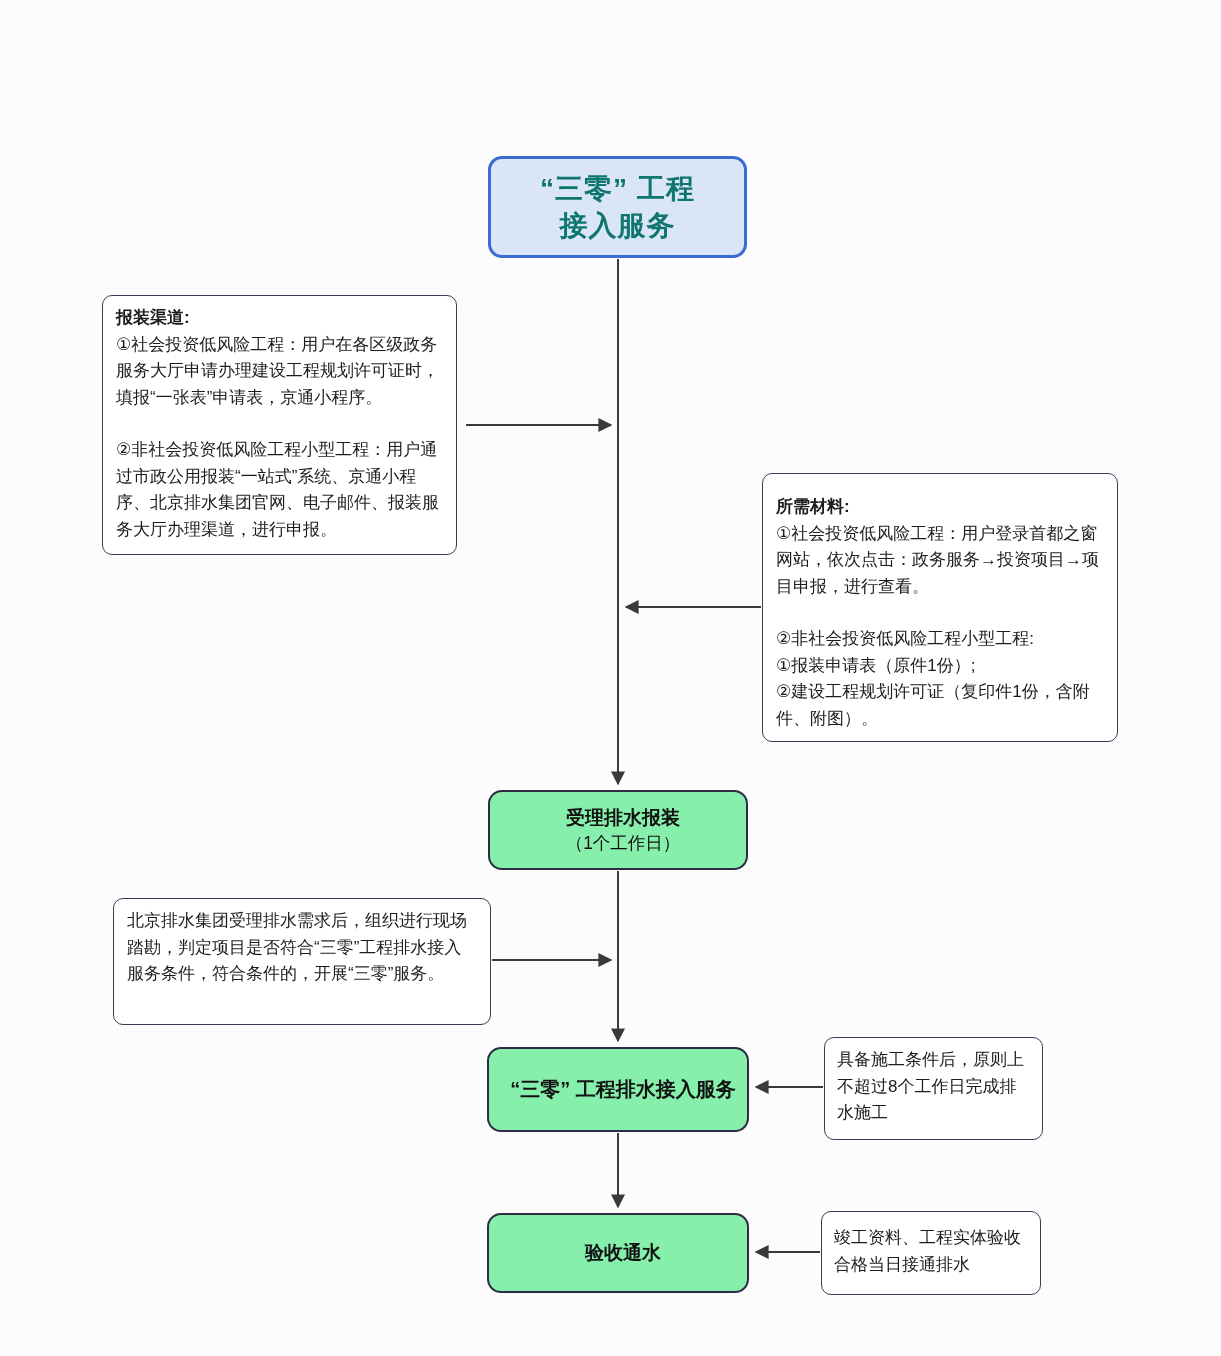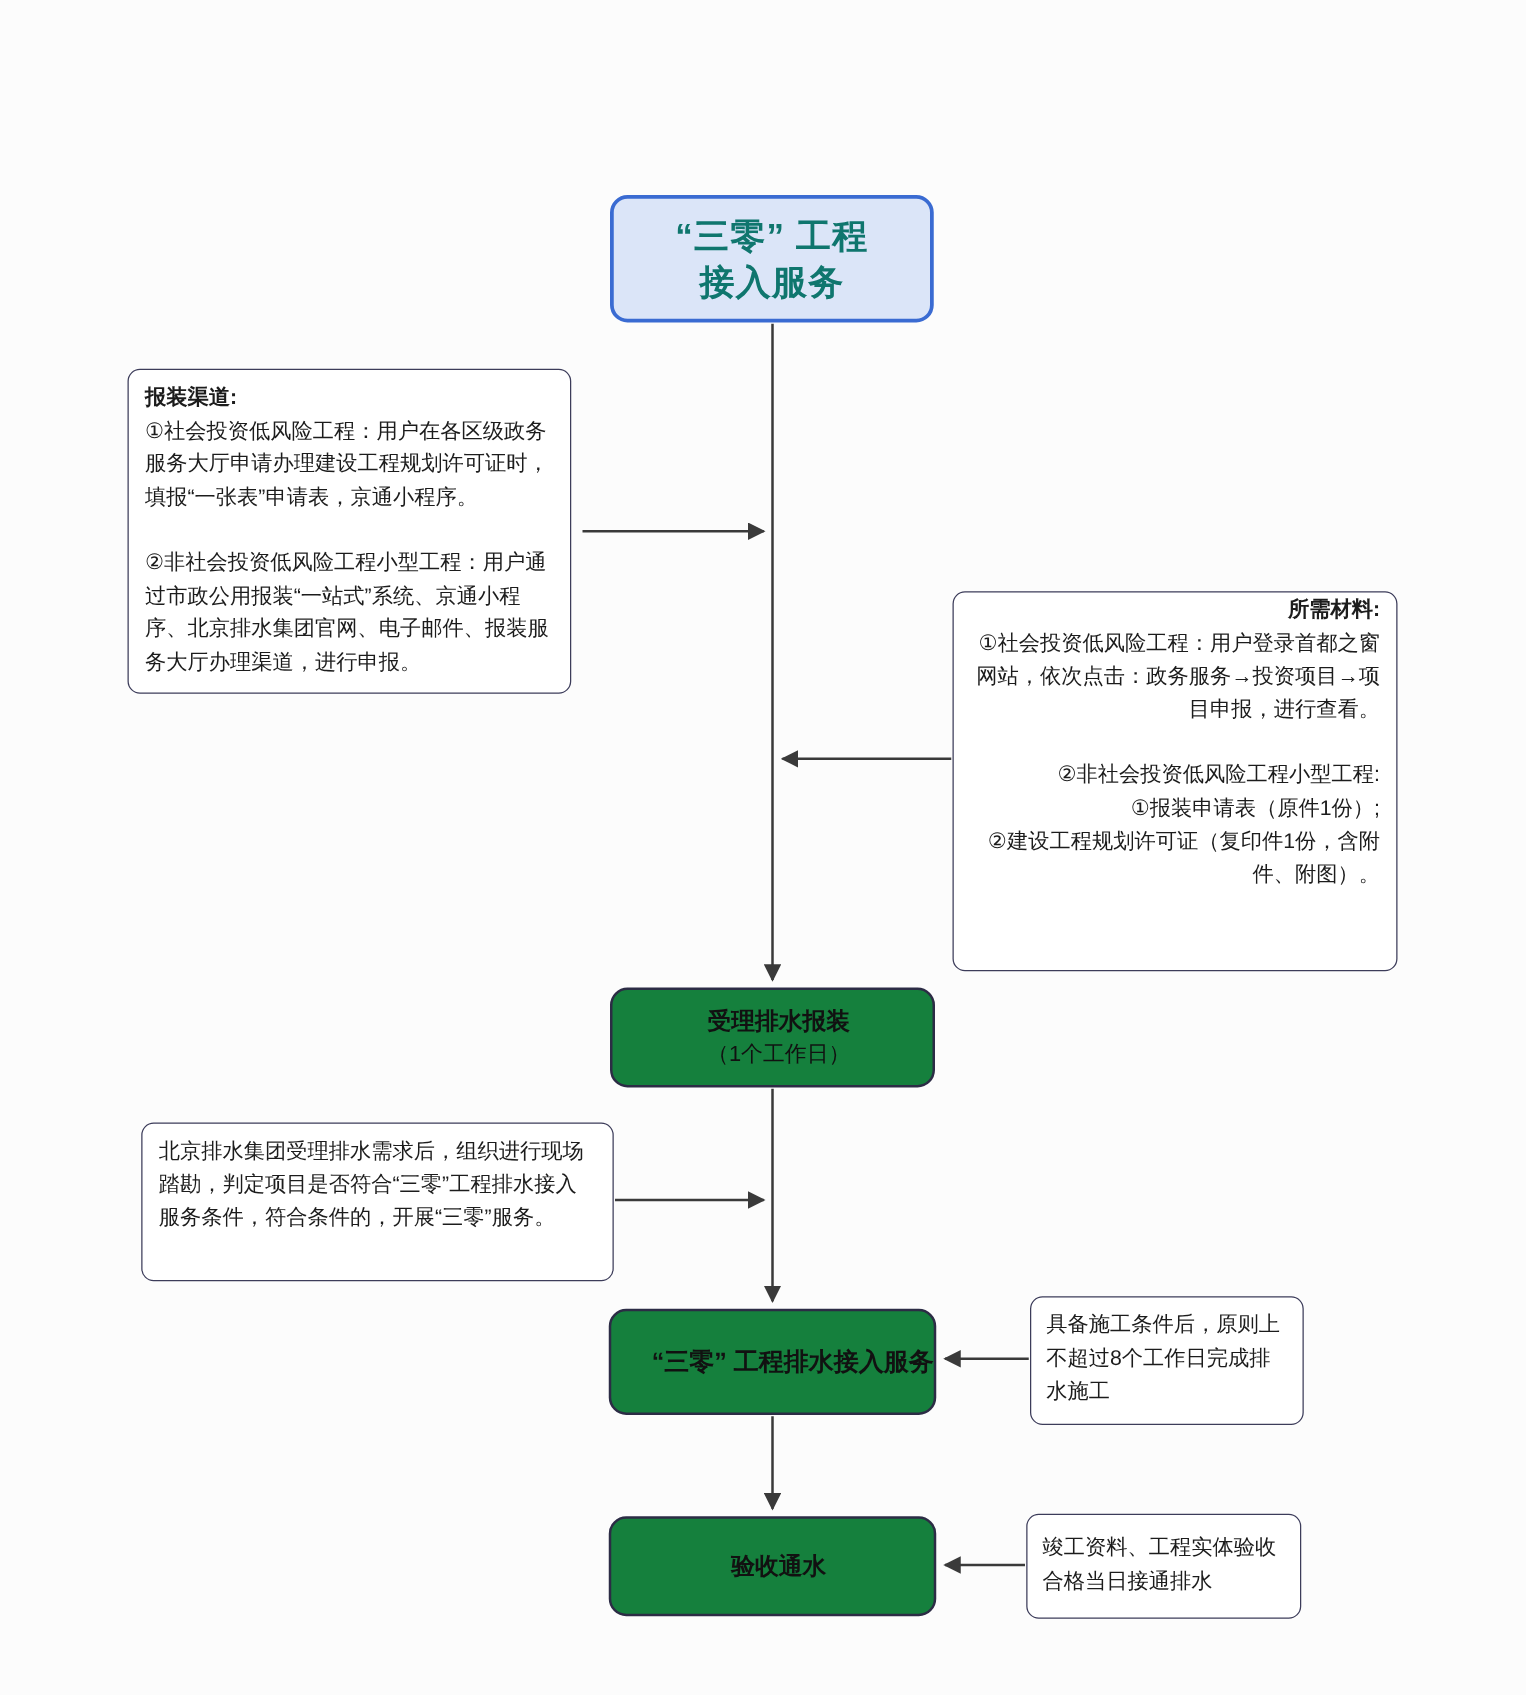--- a/index.html
+++ b/index.html
@@ -37,42 +37,42 @@
 
   .note {
     background: #ffffff;
     border: 1.6px solid #3c3c5a;
     border-radius: 10px;
     font-size: 17px;
     line-height: 26.5px;
     color: #1c1c1c;
   }
   .note-channels  { left: 102px; top: 295px; width: 355px; height: 260px; padding: 9px 13px; }
-  .note-materials { left: 762px; top: 473px; width: 356px; height: 304px; padding: 1px 13px; text-align: right; }
+  .note-materials { left: 762px; top: 473px; width: 356px; height: 269px; padding: 20px 13px; }
   .note-survey    { left: 113px; top: 898px; width: 378px; height: 127px; padding: 9px 13px; }
   .note-construction { left: 824px; top: 1037px; width: 219px; height: 103px; padding: 9px 12px; }
   .note-completion   { left: 821px; top: 1211px; width: 220px; height: 84px;  padding: 13px 12px; }
 
   .note .bold-title { font-weight: bold; }
   .para-gap { margin-top: 26px; }
 
   .stage {
-    background: #15803d;
+    background: #86efac;
     border: 2.5px solid #2c2c45;
     border-radius: 14px;
     display: flex; flex-direction: column;
     align-items: center; justify-content: center;
     text-align: center;
     color: #111;
     padding-left: 10px;
   }
   .stage-accept { left: 488px; top: 790px; width: 260px; height: 80px; }
   .stage-accept .stage-name { font-size: 19px; font-weight: bold; line-height: 26px; }
   .stage-accept .stage-duration { font-size: 17.5px; line-height: 25px; }
-  .stage-service { left: 487px; top: 1047px; width: 262px; height: 85px; font-size: 20px; font-weight: bold; align-items: flex-end; }
+  .stage-service { left: 487px; top: 1047px; width: 262px; height: 85px; font-size: 20px; font-weight: bold; }
   .stage-acceptance { left: 487px; top: 1213px; width: 262px; height: 80px; font-size: 19px; font-weight: bold; }
 </style>
 </head>
 <body>
 
 <div class="canvas">
 
   <svg class="connectors" viewBox="0 0 1221 1356" xmlns="http://www.w3.org/2000/svg">
     <defs>
       <marker id="arrow" viewBox="0 0 10 10" refX="9" refY="5" markerWidth="7" markerHeight="7" orient="auto-start-reverse">

